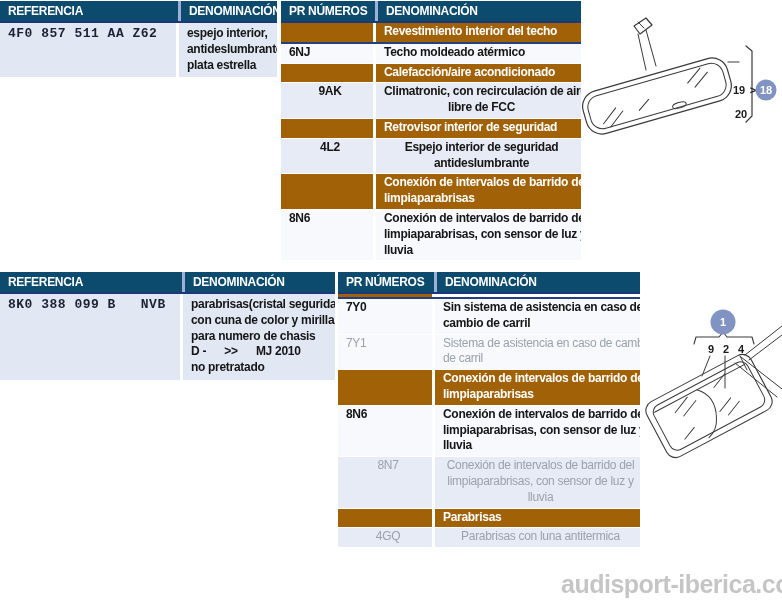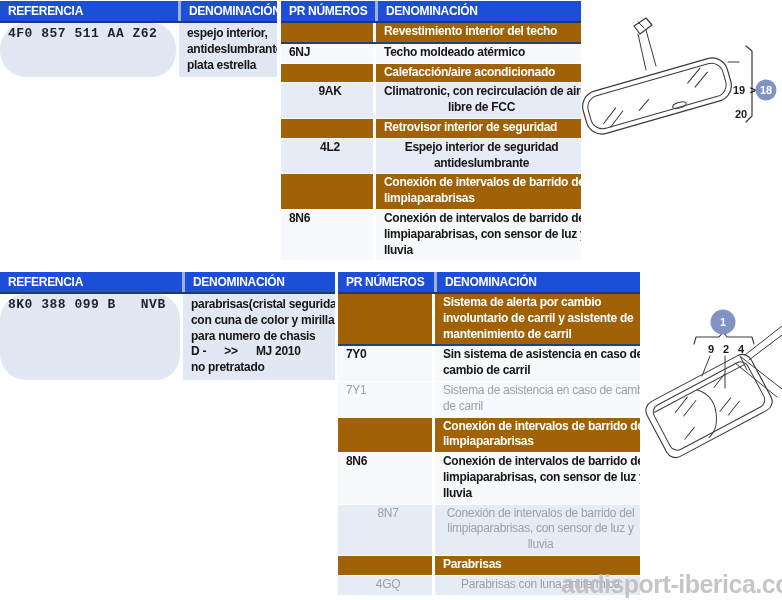--- a/index.html
+++ b/index.html
@@ -2,40 +2,40 @@
 <html><head>
 <meta charset="utf-8">
 <style>
   html,body{margin:0;padding:0;background:#ffffff;}
   body{width:782px;height:600px;overflow:hidden;position:relative;
        font-family:"Liberation Sans",sans-serif;}
   .canvas{position:absolute;inset:0;}
 
   
   .tbl{position:absolute;font-size:12px;font-weight:bold;color:#151515;letter-spacing:-0.3px;}
-  .thead{display:flex;background:#1d4ed8;color:#ffffff;border-bottom:2px solid #1c3879;}
+  .thead{display:flex;background:#0c4a6e;color:#ffffff;border-bottom:2px solid #1c3879;}
   .thead .h{padding:3px 4px 3px 8px;line-height:14px;white-space:pre;overflow:hidden;}
   .row{display:flex;border-bottom:1px solid #ffffff;}
   .cell{padding:1px 2px 2px 8px;line-height:15.8px;white-space:pre;overflow:hidden;}
   .c1{flex:none;border-right:3px solid #ffffff;}
   .c2{flex:1;}
   .thead .c1{border-right:3px solid #9fb0d6;}
 
   #t-top-ref{left:0;top:1px;width:277px;}
   #t-top-ref .c1{width:166px;}
   #t-top-pr{left:281px;top:1px;width:300px;}
   #t-top-pr .c1{width:82px;}
   #t-bottom-ref{left:0;top:272px;width:335px;}
   #t-bottom-ref .c1{width:170px;}
   #t-bottom-pr{left:338px;top:272px;width:302px;}
   #t-bottom-pr .c1{width:84px;}
 
   .refrow .cell{background:#e1e8f4;padding-top:3px;padding-bottom:4px;}
   .refcode{font-family:"Liberation Mono",monospace;font-size:13px;font-weight:bold;
-           color:#1b2330;letter-spacing:0.5px;border-radius:26px;}
+           color:#1b2330;letter-spacing:0.5px;}
 
   .section .cell{background:#a16207;color:#ffffff;}
   .white .cell{background:#f7f9fc;}
   .tint .cell{background:#e7ebf5;text-align:center;}
   .gray .cell{color:#9ba2ac;font-weight:normal;}
   .divider{border-bottom:2px solid #24407e;}
 
   
   .fig{position:absolute;}
   #fig-mirror{left:578px;top:8px;width:204px;height:135px;}
@@ -129,23 +129,20 @@
   </section>
 
   <section class="tbl" id="t-bottom-pr">
     <div class="thead">
       <div class="h c1">PR NÚMEROS</div>
       <div class="h c2">DENOMINACIÓN</div>
     </div>
     <div class="rows">
         <div class="row section divider">
           <div class="cell c1"></div>
-          <div class="cell c2">Sistema de alerta por cambio
-involuntario de carril y asistente de
-mantenimiento de carril</div>
         </div>
         <div class="row white">
           <div class="cell c1">7Y0</div>
           <div class="cell c2">Sin sistema de asistencia en caso de
 cambio de carril</div>
         </div>
         <div class="row white gray">
           <div class="cell c1">7Y1</div>
           <div class="cell c2">Sistema de asistencia en caso de cambio
 de carril</div>

